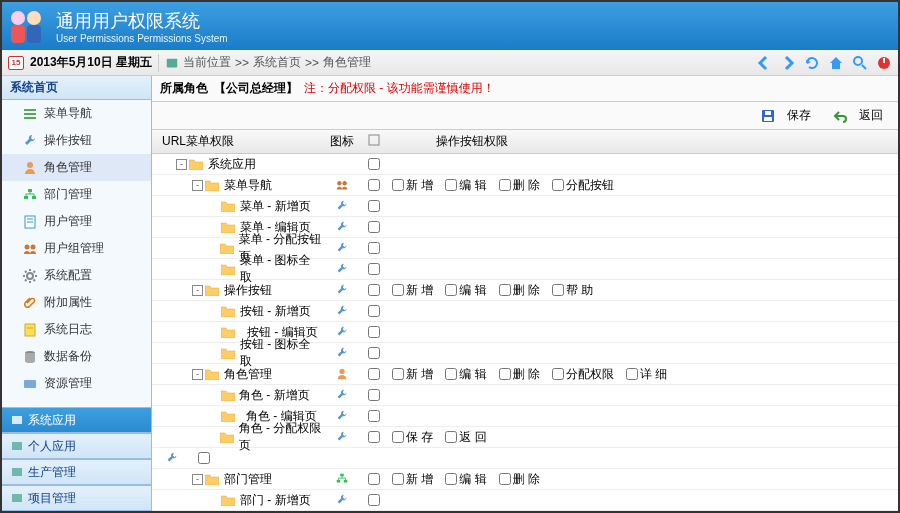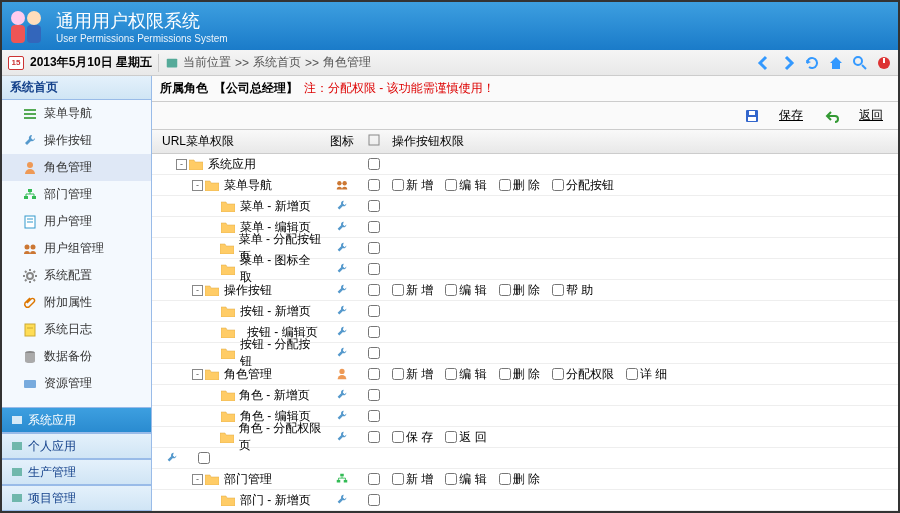--- a/index.html
+++ b/index.html
@@ -23,26 +23,26 @@
 .sb-item { height: 27px; display: flex; align-items: center; padding: 0 8px 0 20px; cursor: pointer; gap: 6px; color: #333; }
 .sb-item.active { background: #dfe8f6; }
 .sb-item .ico { width: 16px; height: 16px; flex-shrink: 0; }
 .sb-cat { height: 26px; display: flex; align-items: center; padding: 0 8px; background: linear-gradient(#e4f1fb, #d0e5f5); border-top: 1px solid #99bbe8; border-bottom: 1px solid #99bbe8; color: #15428b; cursor: pointer; gap: 4px; }
 .sb-cat.sel { background: linear-gradient(#3d9fe0, #2a8bd0); color: #fff; }
 .sb-cat .ico { width: 14px; height: 14px; }
 .main { flex: 1; display: flex; flex-direction: column; overflow: hidden; }
 .role-bar { height: 26px; border-bottom: 1px solid #ccc; display: flex; align-items: center; padding: 0 8px; background: #fafafa; gap: 6px; }
 .warn { color: #d00; }
 .action-bar { height: 28px; border-bottom: 1px solid #ccc; display: flex; align-items: center; justify-content: flex-end; padding: 0 8px; gap: 8px; background: #fafafa; }
-.act-btn { display: flex; align-items: center; gap: 20px; cursor: pointer; padding: 2px 6px; border: 1px solid transparent; text-decoration: underline; }
+.act-btn { display: flex; align-items: center; gap: 12px; cursor: pointer; padding: 2px 6px; border: 1px solid transparent; }
 .grid-head { height: 24px; background: linear-gradient(#f9f9f9, #e8e8e8); border-bottom: 1px solid #ccc; display: flex; align-items: center; justify-content: flex-end; }
 .gh-c1 { width: 170px; padding-left: 10px; }
 .gh-c2 { width: 40px; text-align: center; }
 .gh-c3 { width: 24px; text-align: center; }
-.gh-c4 { flex: 1; padding-left: 6px; }
+.gh-c4 { flex: 1; padding-left: 6px; margin-left: 44px; }
 .grid-body { flex: 1; overflow-y: auto; overflow-x: hidden; }
 .grid-row { height: 21px; display: flex; align-items: center; border-bottom: 1px solid #eee; }
 .gc1 { width: 170px; display: flex; align-items: center; gap: 2px; }
 .gc2 { width: 40px; display: flex; justify-content: center; }
 .gc3 { width: 24px; display: flex; justify-content: center; }
 .gc4 { flex: 1; display: flex; align-items: flex-start; gap: 4px; padding-left: 6px; }
 .exp { width: 11px; height: 11px; border: 1px solid #888; background: #fff; font-size: 9px; line-height: 9px; text-align: center; cursor: pointer; color: #555; flex-shrink: 0; }
 .fold { width: 14px; height: 11px; flex-shrink: 0; }
 .perm { display: flex; align-items: center; gap: 2px; margin-right: 8px; }
 .perm input { width: 12px; height: 12px; }
@@ -448,21 +448,21 @@
             <input type="checkbox" style="">
           </div>
           <div class="gc4"></div>
         </div>
         <div class="grid-row">
           <div class="gc1" style="padding-left:56px">
             <span style="width:11px"></span>
             <svg class="fold" viewBox="0 0 14 11">
               <path d="M0 1 L5 1 L6 3 L14 3 L14 11 L0 11 Z" fill="#fc6" stroke="#da4" stroke-width="0.5"></path>
             </svg>
-            <span style="margin-left:3px">按钮 - 分配按钮</span>
+            <span style="margin-left:3px">按钮 - 图标全取</span>
           </div>
           <div class="gc2">
             <svg class="sm-ico" viewBox="0 0 16 16">
               <path d="M10 2 A3 3 0 0 0 7 6 L3 10 L5 12 L9 8 A3 3 0 0 0 13 5 L11 7 L9 5 Z" fill="#59c"></path>
             </svg>
           </div>
           <div class="gc3">
             <input type="checkbox" style="">
           </div>
           <div class="gc4"></div>
@@ -524,21 +524,21 @@
             <input type="checkbox" style="">
           </div>
           <div class="gc4"></div>
         </div>
         <div class="grid-row">
           <div class="gc1" style="padding-left:56px">
             <span style="width:11px"></span>
             <svg class="fold" viewBox="0 0 14 11">
               <path d="M0 1 L5 1 L6 3 L14 3 L14 11 L0 11 Z" fill="#fc6" stroke="#da4" stroke-width="0.5"></path>
             </svg>
-            <span style="margin-left:3px">角色 - 编辑页</span>
+            <span style="margin-left:9px">角色 - 编辑页</span>
           </div>
           <div class="gc2">
             <svg class="sm-ico" viewBox="0 0 16 16">
               <path d="M10 2 A3 3 0 0 0 7 6 L3 10 L5 12 L9 8 A3 3 0 0 0 13 5 L11 7 L9 5 Z" fill="#59c"></path>
             </svg>
           </div>
           <div class="gc3">
             <input type="checkbox" style="">
           </div>
           <div class="gc4"></div>

